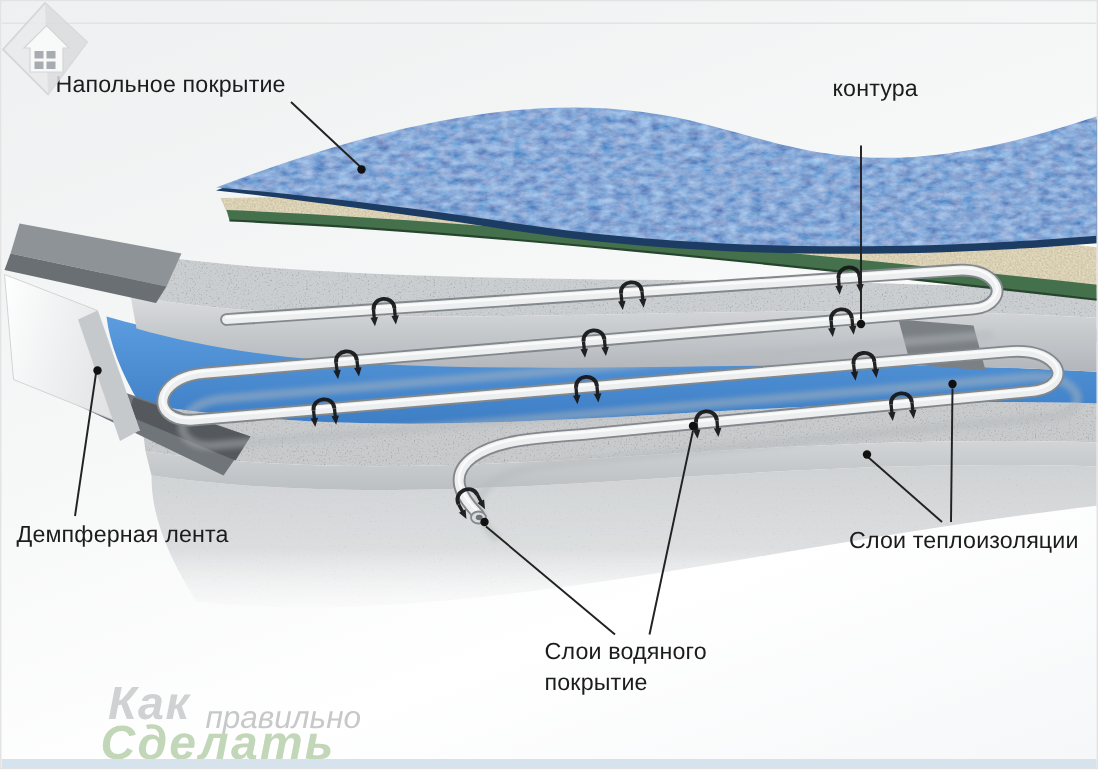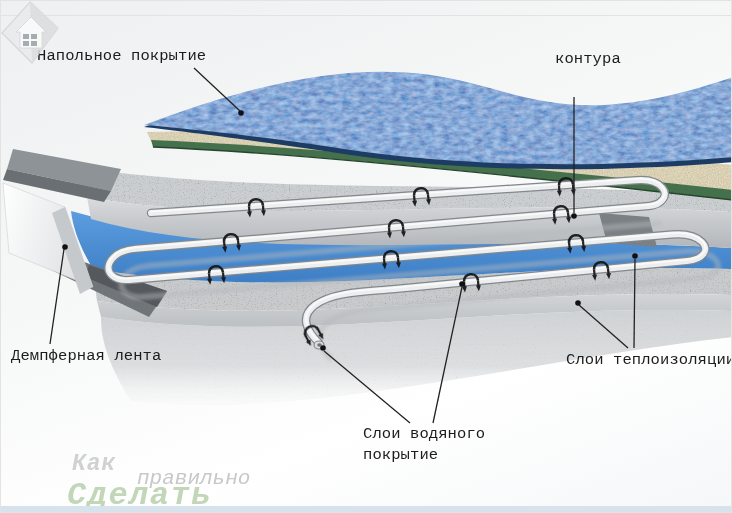--- a/index.html
+++ b/index.html
@@ -1,35 +1,35 @@
 <!DOCTYPE html>
 <html><head>
 <meta charset="utf-8">
 <style>
   html,body{margin:0;padding:0;background:#ffffff;}
   #stage{
     position:relative;width:732px;height:513px;overflow:hidden;
-    font-family:Liberation Mono, monospace;
+    font-family:Liberation Sans, sans-serif;
     background:linear-gradient(160deg,#eef0f1 0%,#f6f7f7 40%,#ffffff 72%,#f5f7f8 100%);
     border:1px solid #e3e3e3;box-sizing:border-box;
   }
   #stage svg{position:absolute;left:0;top:0;}
   .top-rule{position:absolute;left:0;top:14px;width:732px;height:1px;background:#e2e3e4;}
   .bottom-strip{position:absolute;left:0;bottom:0;width:732px;height:6px;background:#d6e2ec;}
   .lbl{
     position:absolute;color:#1c1c1c;font-size:15.5px;line-height:21px;
     white-space:nowrap;letter-spacing:0.1px;
   }
   #lbl-covering{left:36px;top:45px;}
   #lbl-screed{left:554px;top:48px;}
   #lbl-damper{left:10px;top:345px;}
   #lbl-pipe{left:362px;top:423px;}
   #lbl-insulation{left:565px;top:349px;}
   .wm{position:absolute;font-style:italic;text-shadow:0 1px 0 rgba(255,255,255,0.9);}
-  #wm-kak{left:71px;top:450px;font-size:23px;font-weight:bold;color:#d0d1d2;letter-spacing:1px;}
+  #wm-kak{left:71px;top:450px;font-size:31px;font-weight:bold;color:#d0d1d2;letter-spacing:1px;}
   #wm-pravilno{left:114px;top:466px;font-size:21px;color:#c7c8c9;margin-left:22px;}
   #wm-sdelat{left:66px;top:476px;font-size:32px;font-weight:bold;color:#c2d6b8;letter-spacing:1.5px;}
   #wm-logo{position:absolute;left:16px;top:444px;opacity:0.85;}
 </style>
 </head>
 <body>
 
 <div id="stage">
   <div class="top-rule"></div>
 

